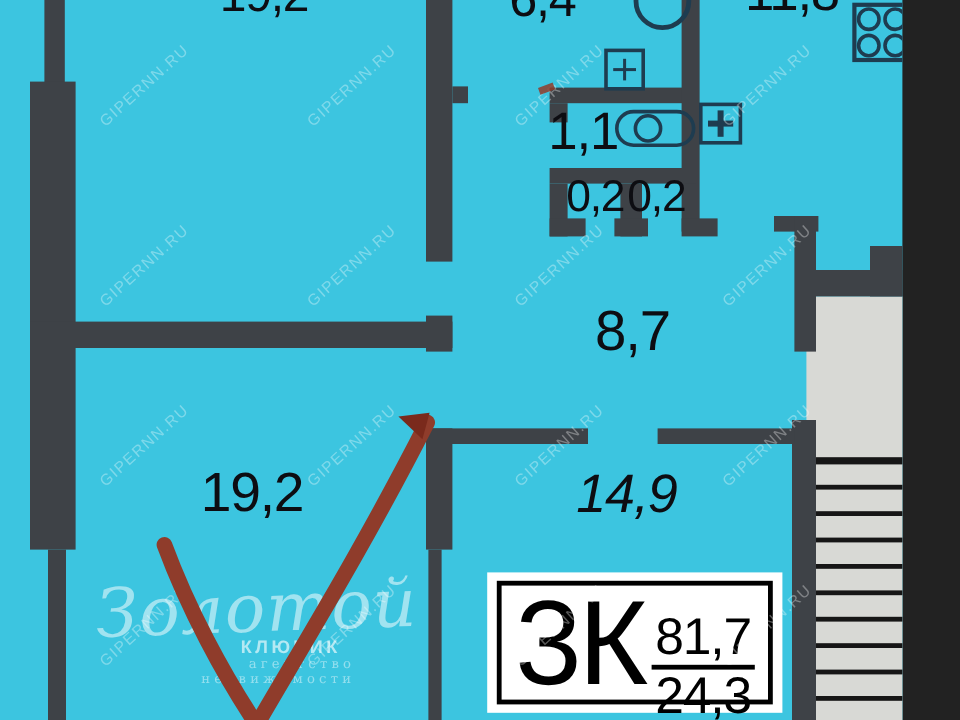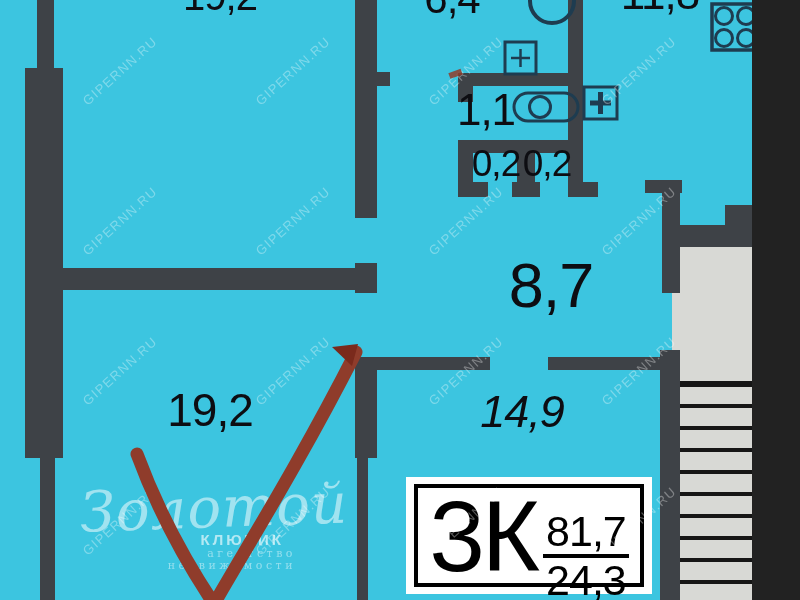--- a/index.html
+++ b/index.html
@@ -152,21 +152,21 @@
     </g>
   </svg>
 
   <div class="layer" id="labels">
     <div class="room-label" style="left:220px; top:-27px; font-size:40px;">19,2</div>
     <div class="room-label" style="left:452px; top:-26px; font-size:42px;">6,4</div>
     <div class="room-label" style="left:660px; top:-32px; font-size:44px;">11,8</div>
     <div class="room-label" style="left:486px; top:84px;  font-size:44px;">1,1</div>
     <div class="room-label" style="left:496px; top:142px; font-size:37px;">0,2</div>
     <div class="room-label" style="left:547px; top:142px; font-size:37px;">0,2</div>
-    <div class="room-label" style="left:527px; top:248px; font-size:63px;margin-left:24px;">8,7</div>
+    <div class="room-label" style="left:527px; top:248px; font-size:47px;">8,7</div>
     <div class="room-label" style="left:210px; top:383px; font-size:46px;">19,2</div>
     <div class="room-label" style="left:522px; top:385px; font-size:45px;font-style:italic;">14,9</div>
   </div>
 
   <div id="logo">
     <div class="logo-script">Золотой</div>
     <div class="logo-word">КЛЮЧИК</div>
     <div class="logo-sub">агентство</div>
     <div class="logo-sub">недвижимости</div>
   </div>

